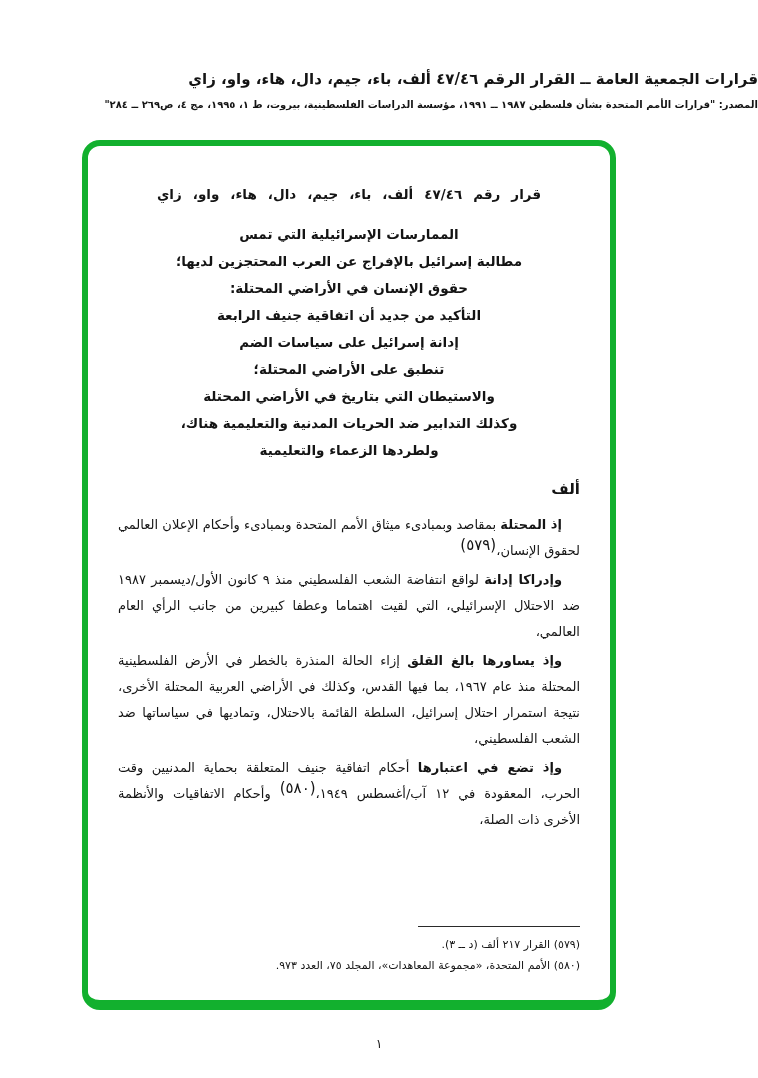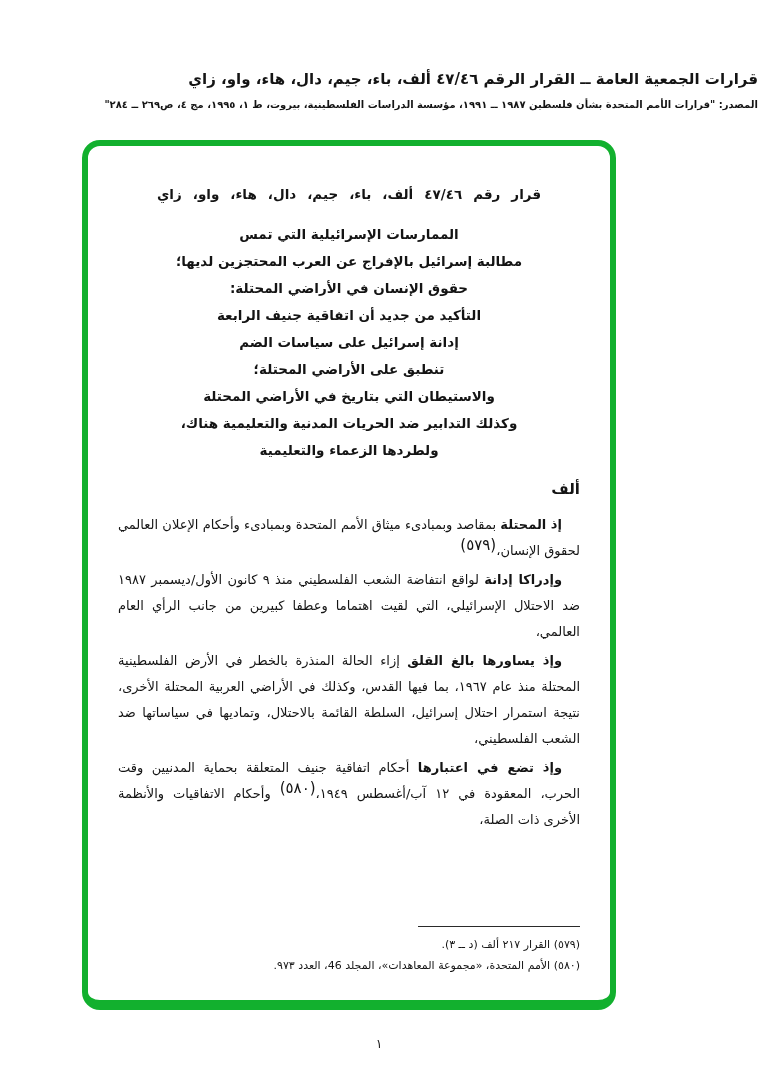--- a/index.html
+++ b/index.html
@@ -180,20 +180,20 @@
         <p><span class="lead">وإذ يساورها بالغ القلق</span><span> إزاء الحالة المنذرة بالخطر في الأرض الفلسطينية المحتلة منذ عام ١٩٦٧، بما فيها القدس، وكذلك في الأراضي العربية المحتلة الأخرى، نتيجة استمرار احتلال إسرائيل، السلطة القائمة بالاحتلال، وتماديها في سياساتها ضد الشعب الفلسطيني،</span><sup class="fn-ref"></sup><span></span></p>
 
         <p><span class="lead">وإذ تضع في اعتبارها</span><span> أحكام اتفاقية جنيف المتعلقة بحماية المدنيين وقت الحرب، المعقودة في ١٢ آب/أغسطس ١٩٤٩،</span><sup class="fn-ref">(٥٨٠)</sup><span> وأحكام الاتفاقيات والأنظمة الأخرى ذات الصلة،</span></p>
       </div>
     </div>
 
     <div class="footnotes">
       <div class="fn-col">
         <div class="fn-separator"></div>
         <div>(٥٧٩) القرار ٢١٧ ألف (د ــ ٣).</div>
-        <div>(٥٨٠) الأمم المتحدة، «مجموعة المعاهدات»، المجلد 46، العدد ٩٧٣.</div>
+        <div>(٥٨٠) الأمم المتحدة، «مجموعة المعاهدات»، المجلد ٧٥، العدد ٩٧٣.</div>
       </div>
     </div>
 
   </div>
 </main>
 
 <div class="page-number">١</div>
 
 </body></html>

